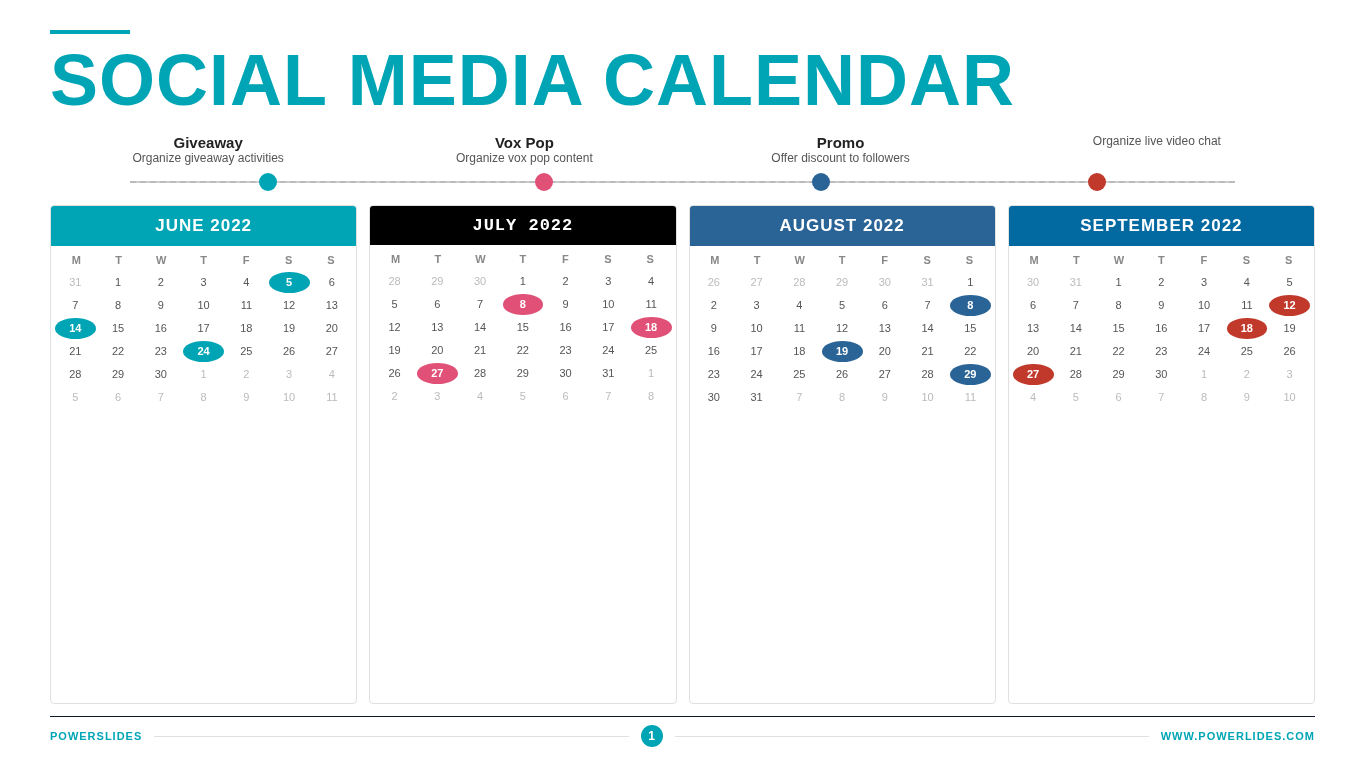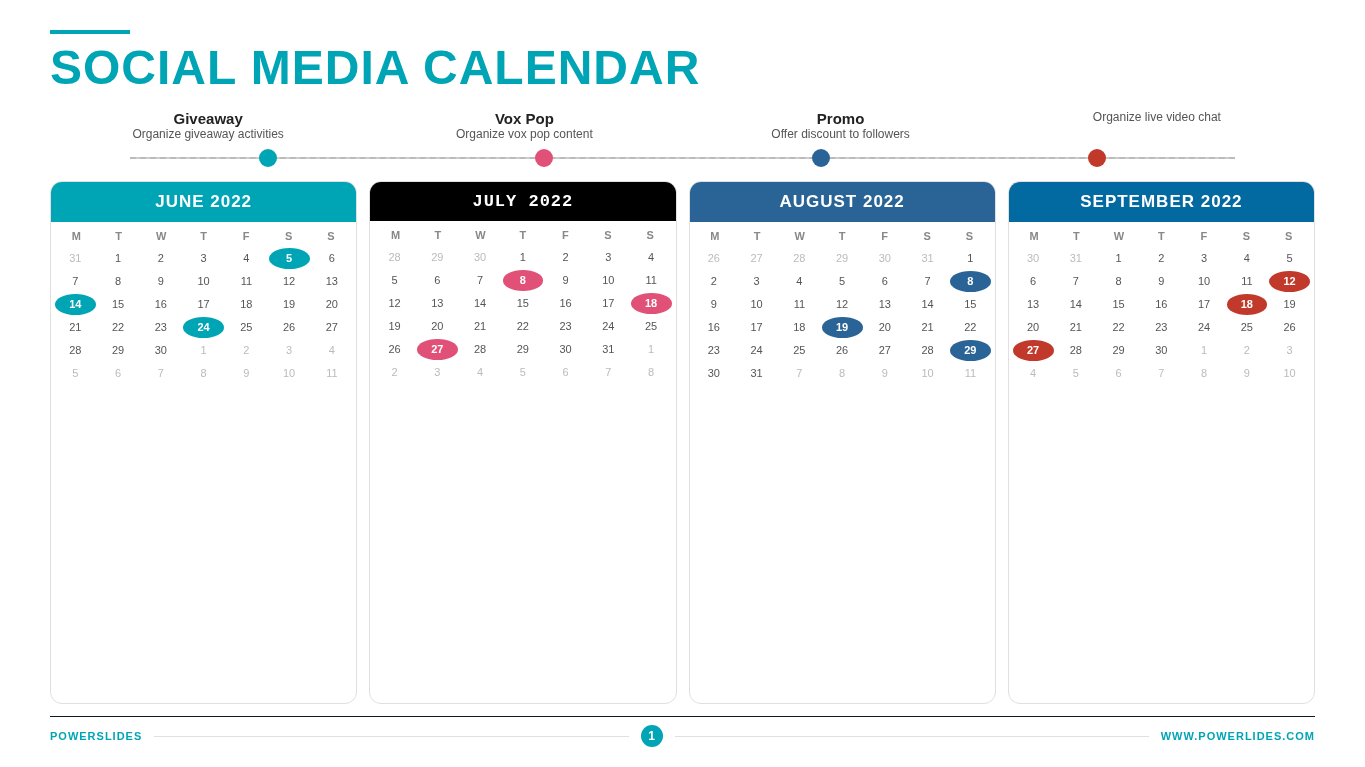--- a/index.html
+++ b/index.html
@@ -24,21 +24,21 @@
     .header {
       margin-bottom: 18px;
     }
     .header-line {
       width: 80px;
       height: 4px;
       background: #00a5b5;
       margin-bottom: 10px;
     }
     .header-title {
-      font-size: 48px;
+      font-size: 72px;
       font-weight: 900;
       color: #222;
       letter-spacing: 1px;
       line-height: 1;
     }
     .header-title span {
       color: #00a5b5;
     }
 
     
@@ -96,21 +96,21 @@
     
     .calendars-row {
       display: flex;
       gap: 12px;
       flex: 1;
     }
 
     .calendar {
       flex: 1;
       border: 1px solid #e0e0e0;
-      border-radius: 12px;
+      border-radius: 4px;
       overflow: hidden;
       display: flex;
       flex-direction: column;
     }
 
     .cal-header {
       padding: 10px 6px;
       text-align: center;
       font-size: 17px;
       font-weight: 700;

